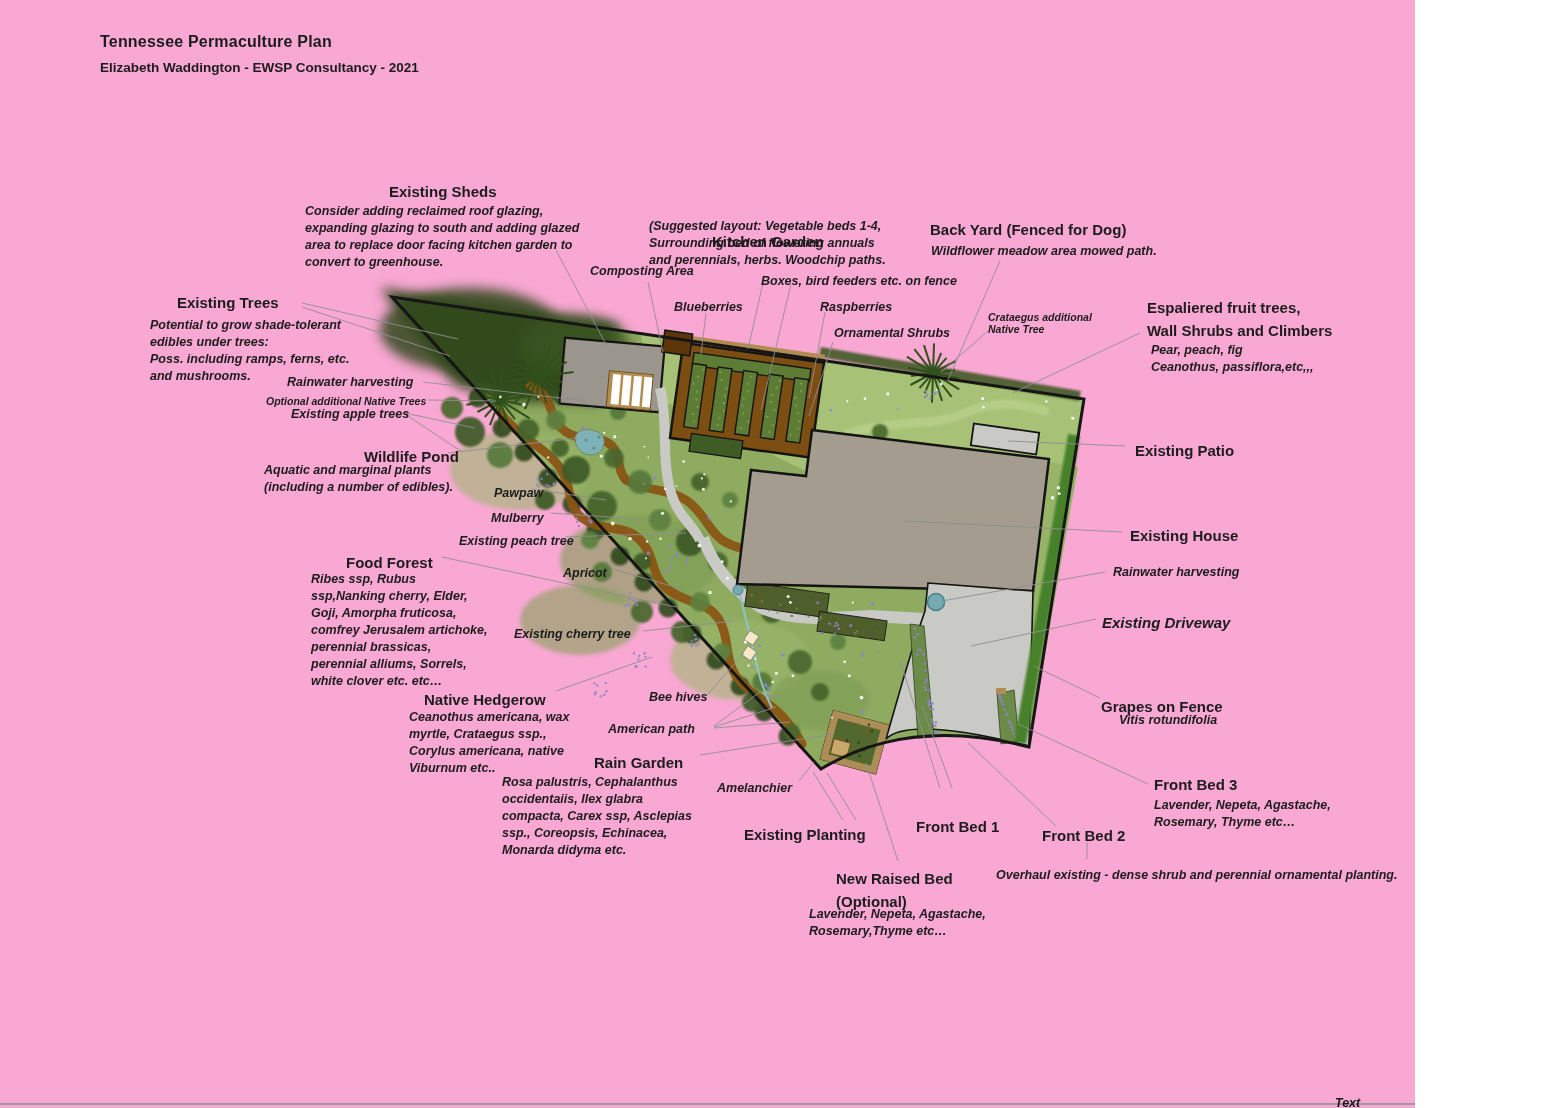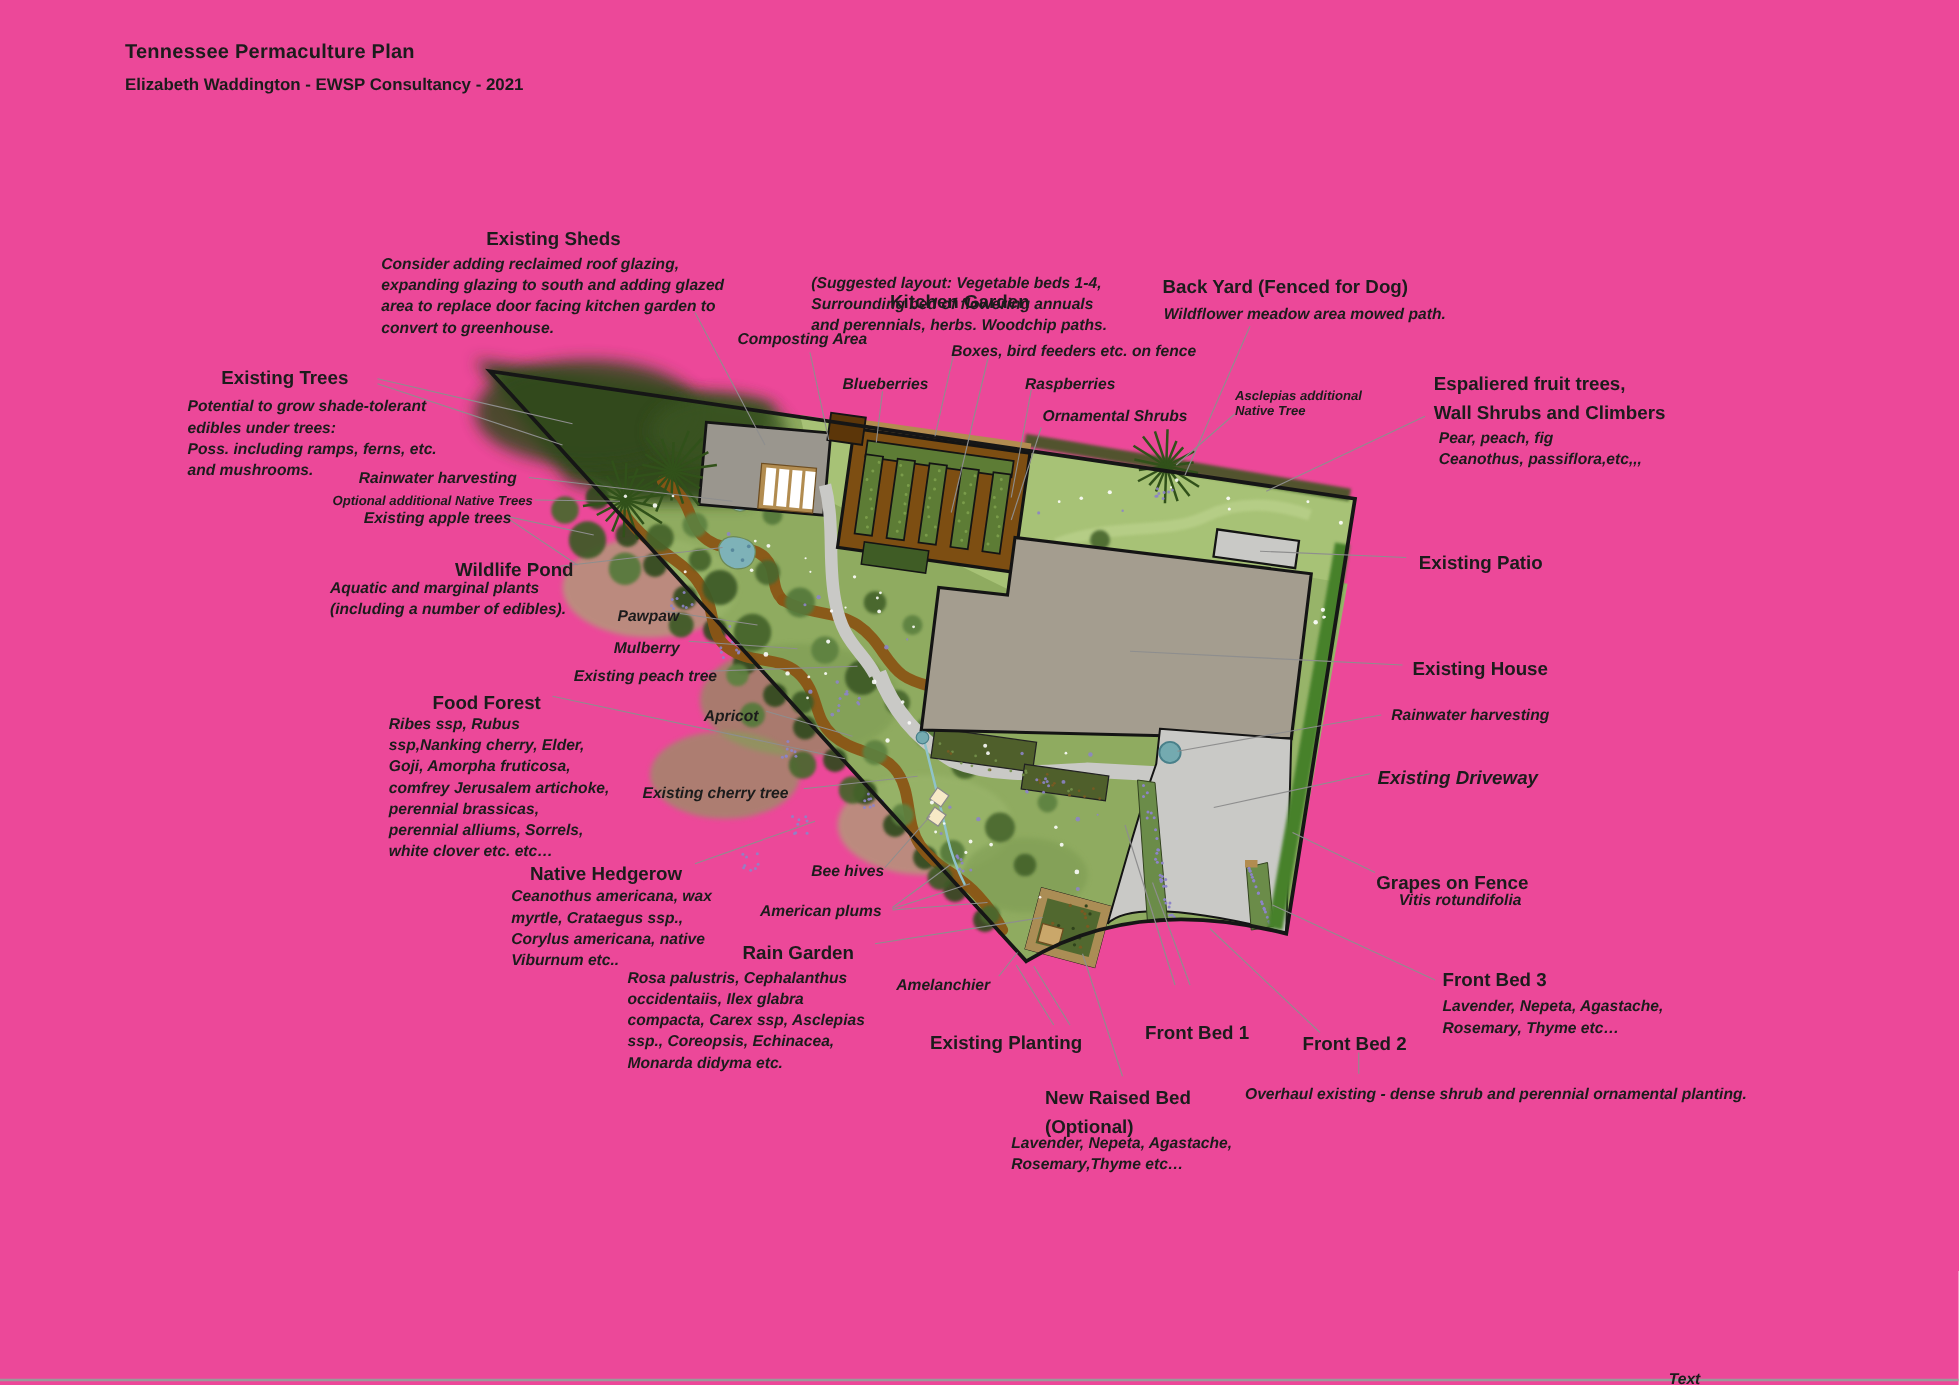--- a/index.html
+++ b/index.html
@@ -1,16 +1,16 @@
 <!DOCTYPE html>
 <html><head>
 <meta charset="utf-8">
 <style>
   html,body{margin:0;padding:0;background:#ffffff}
-  #stage{position:relative;width:1567px;height:1108px;overflow:hidden;background:#ec4899;
+  #stage{position:relative;width:1415px;height:1108px;overflow:hidden;background:#f9a8d4;
          font-family:"Liberation Sans",sans-serif}
   #map{position:absolute;left:0;top:0}
   .lbl{position:absolute;color:#1c1c1c;white-space:pre}
   .h1{font-size:16px;font-weight:bold;letter-spacing:.2px}
   .h2{font-size:13.5px;font-weight:bold}
   .h{font-size:15px;font-weight:bold;line-height:23px}
   .map,.note{font-size:12.5px;font-weight:bold;font-style:italic;line-height:17px}
   .tiny{font-size:10.5px;font-weight:bold;font-style:italic;line-height:12px}
   .ln{display:block}
   #footer-rule{position:absolute;left:0;top:1103px;width:1567px;height:1.5px;background:#9a9a9a}
@@ -523,41 +523,41 @@
       <div class="lbl note" style="left: 305px; top: 203px;"><span class="ln">Consider adding reclaimed roof glazing,</span><span class="ln">expanding glazing to south and adding glazed</span><span class="ln">area to replace door facing kitchen garden to</span><span class="ln">convert to greenhouse.</span></div>
       <div class="lbl h" style="left: 712px; top: 195px; margin-top: 35px;"><span class="ln">Kitchen Garden</span></div>
       <div class="lbl note" style="left: 649px; top: 218px;"><span class="ln">(Suggested layout: Vegetable beds 1-4,</span><span class="ln">Surrounding bed of flowering annuals</span><span class="ln">and perennials, herbs. Woodchip paths.</span></div>
       <div class="lbl map" style="left: 590px; top: 263px;"><span class="ln">Composting Area</span></div>
       <div class="lbl map" style="left: 674px; top: 299px;"><span class="ln">Blueberries</span></div>
       <div class="lbl map" style="left: 761px; top: 273px;"><span class="ln">Boxes, bird feeders etc. on fence</span></div>
       <div class="lbl map" style="left: 820px; top: 299px;"><span class="ln">Raspberries</span></div>
       <div class="lbl map" style="left: 834px; top: 325px;"><span class="ln">Ornamental Shrubs</span></div>
       <div class="lbl h" style="left: 930px; top: 218px;"><span class="ln">Back Yard (Fenced for Dog)</span></div>
       <div class="lbl note" style="left: 931px; top: 243px;"><span class="ln">Wildflower meadow area mowed path.</span></div>
-      <div class="lbl tiny" style="left: 988px; top: 311px;"><span class="ln">Asclepias additional</span><span class="ln">Native Tree</span></div>
+      <div class="lbl tiny" style="left: 988px; top: 311px;"><span class="ln">Crataegus additional</span><span class="ln">Native Tree</span></div>
       <div class="lbl h" style="left: 1147px; top: 296px;"><span class="ln">Espaliered fruit trees,</span><span class="ln">Wall Shrubs and Climbers</span></div>
       <div class="lbl note" style="left: 1151px; top: 342px;"><span class="ln">Pear, peach, fig</span><span class="ln">Ceanothus, passiflora,etc,,,</span></div>
       <div class="lbl h" style="left: 177px; top: 291px;"><span class="ln">Existing Trees</span></div>
       <div class="lbl note" style="left: 150px; top: 317px;"><span class="ln">Potential to grow shade-tolerant</span><span class="ln">edibles under trees:</span><span class="ln">Poss. including ramps, ferns, etc.</span><span class="ln">and mushrooms.</span></div>
       <div class="lbl map" style="left: 287px; top: 374px;"><span class="ln">Rainwater harvesting</span></div>
       <div class="lbl tiny" style="left: 266px; top: 395px;"><span class="ln">Optional additional Native Trees</span></div>
       <div class="lbl map" style="left: 291px; top: 406px;"><span class="ln">Existing apple trees</span></div>
       <div class="lbl h" style="left: 364px; top: 445px;"><span class="ln">Wildlife Pond</span></div>
       <div class="lbl note" style="left: 264px; top: 462px;"><span class="ln">Aquatic and marginal plants</span><span class="ln">(including a number of edibles).</span></div>
       <div class="lbl map" style="left: 494px; top: 485px;"><span class="ln">Pawpaw</span></div>
       <div class="lbl map" style="left: 491px; top: 510px;"><span class="ln">Mulberry</span></div>
       <div class="lbl map" style="left: 459px; top: 533px;"><span class="ln">Existing peach tree</span></div>
       <div class="lbl map" style="left: 563px; top: 565px;"><span class="ln">Apricot</span></div>
       <div class="lbl h" style="left: 346px; top: 551px;"><span class="ln">Food Forest</span></div>
       <div class="lbl note" style="left: 311px; top: 571px;"><span class="ln">Ribes ssp, Rubus</span><span class="ln">ssp,Nanking cherry, Elder,</span><span class="ln">Goji, Amorpha fruticosa,</span><span class="ln">comfrey Jerusalem artichoke,</span><span class="ln">perennial brassicas,</span><span class="ln">perennial alliums, Sorrels,</span><span class="ln">white clover etc. etc…</span></div>
       <div class="lbl map" style="left: 514px; top: 626px;"><span class="ln">Existing cherry tree</span></div>
       <div class="lbl h" style="left: 424px; top: 688px;"><span class="ln">Native Hedgerow</span></div>
       <div class="lbl note" style="left: 409px; top: 709px;"><span class="ln">Ceanothus americana, wax</span><span class="ln">myrtle, Crataegus ssp.,</span><span class="ln">Corylus americana, native</span><span class="ln">Viburnum etc..</span></div>
       <div class="lbl map" style="left: 649px; top: 689px;"><span class="ln">Bee hives</span></div>
-      <div class="lbl map" style="left: 608px; top: 721px;"><span class="ln">American plums</span></div>
+      <div class="lbl map" style="left: 608px; top: 721px;"><span class="ln">American path</span></div>
       <div class="lbl h" style="left: 594px; top: 751px;"><span class="ln">Rain Garden</span></div>
       <div class="lbl note" style="left: 502px; top: 774px;"><span class="ln">Rosa palustris, Cephalanthus</span><span class="ln">occidentaiis, Ilex glabra</span><span class="ln">compacta, Carex ssp, Asclepias</span><span class="ln">ssp., Coreopsis, Echinacea,</span><span class="ln">Monarda didyma etc.</span></div>
       <div class="lbl map" style="left: 717px; top: 780px;"><span class="ln">Amelanchier</span></div>
       <div class="lbl h" style="left: 744px; top: 823px;"><span class="ln">Existing Planting</span></div>
       <div class="lbl h" style="left: 916px; top: 795px; margin-top: 20px;"><span class="ln">Front Bed 1</span></div>
       <div class="lbl h" style="left: 1042px; top: 824px;"><span class="ln">Front Bed 2</span></div>
       <div class="lbl h" style="left: 836px; top: 867px;"><span class="ln">New Raised Bed</span><span class="ln">(Optional)</span></div>
       <div class="lbl note" style="left: 809px; top: 906px;"><span class="ln">Lavender, Nepeta, Agastache,</span><span class="ln">Rosemary,Thyme etc…</span></div>
       <div class="lbl note" style="left: 996px; top: 867px; text-align: center;"><span class="ln">Overhaul existing - dense shrub and perennial ornamental planting.</span></div>
       <div class="lbl h" style="left: 1154px; top: 773px;"><span class="ln">Front Bed 3</span></div>

